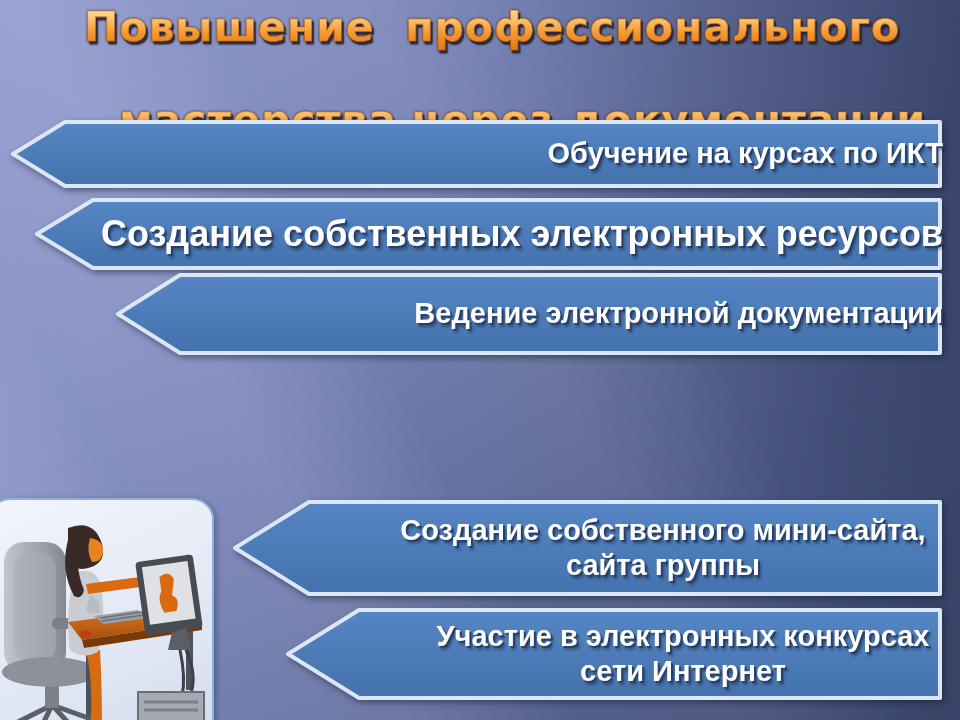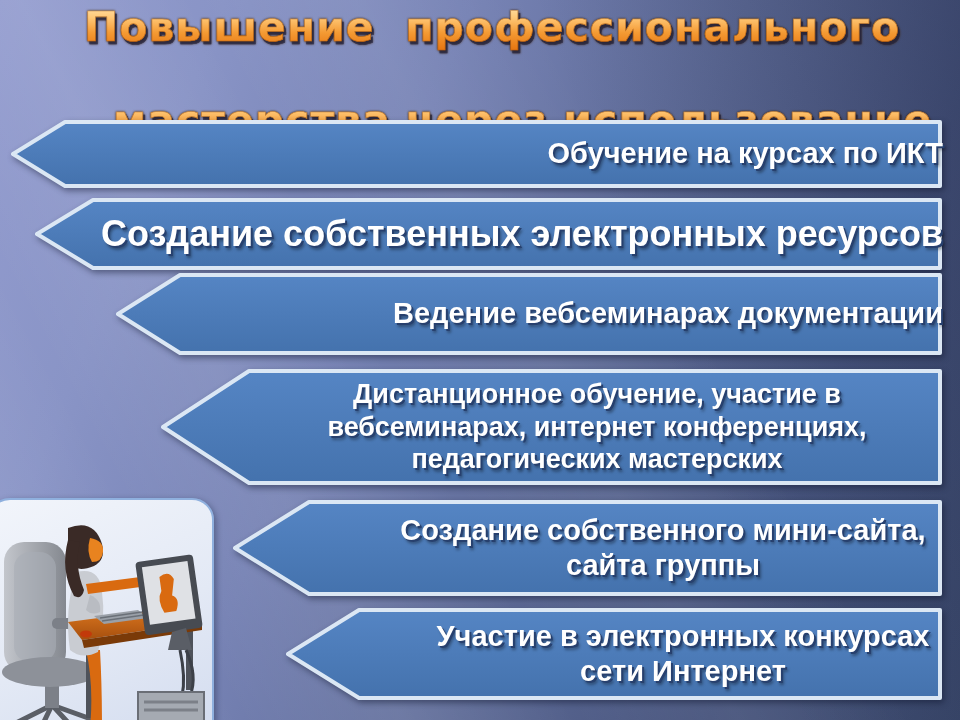--- a/index.html
+++ b/index.html
@@ -93,21 +93,21 @@
         <stop offset="1" stop-color="#84888f"></stop>
       </linearGradient>
       <linearGradient id="gdesk" x1="0" y1="0" x2="0" y2="1">
         <stop offset="0" stop-color="#e07a20"></stop>
         <stop offset="1" stop-color="#a64f0e"></stop>
       </linearGradient>
     </defs>
   </svg>
 
   <div class="title"><span class="grad">Повышение  профессионального</span><br>
-    <span class="grad">мастерства через использование </span><span class="accent"> ИКТ</span>
+    <span class="grad">мастерства через документации </span><span class="accent"> ИКТ</span>
   </div>
 
   <div class="banner b1">
     <svg width="933" height="70">
       <polygon class="poly" points="55,3 930,3 930,67 55,67 3,35"></polygon>
     </svg>
     <div class="banner-text">
         <span>Обучение на курсах по ИКТ</span>
       </div>
   </div>
@@ -119,32 +119,24 @@
     <div class="banner-text">
         <span>Создание  собственных электронных ресурсов</span>
       </div>
   </div>
 
   <div class="banner b3">
     <svg width="828" height="84">
       <polygon class="poly" points="65,3 825,3 825,81 65,81 3,42"></polygon>
     </svg>
     <div class="banner-text">
-        <span>Ведение вебсеминарах документации</span>
-      </div>
-  </div>
-
-  <div class="banner b4">
-    <svg width="783" height="118">
-      <polygon class="poly" points="89,3 780,3 780,115 89,115 3,59"></polygon>
-    </svg>
-    <div class="banner-text">
-        <span>Дистанционное обучение, участие в вебсеминарах, интернет конференциях, педагогических мастерских</span>
-      </div>
-  </div>
+        <span>Ведение электронной документации</span>
+      </div>
+  </div>
+
 
   <div class="banner b5">
     <svg width="711" height="98">
       <polygon class="poly" points="77,3 708,3 708,95 77,95 3,49"></polygon>
     </svg>
     <div class="banner-text">
         <span>Создание собственного мини-сайта, сайта группы</span>
       </div>
   </div>
 

